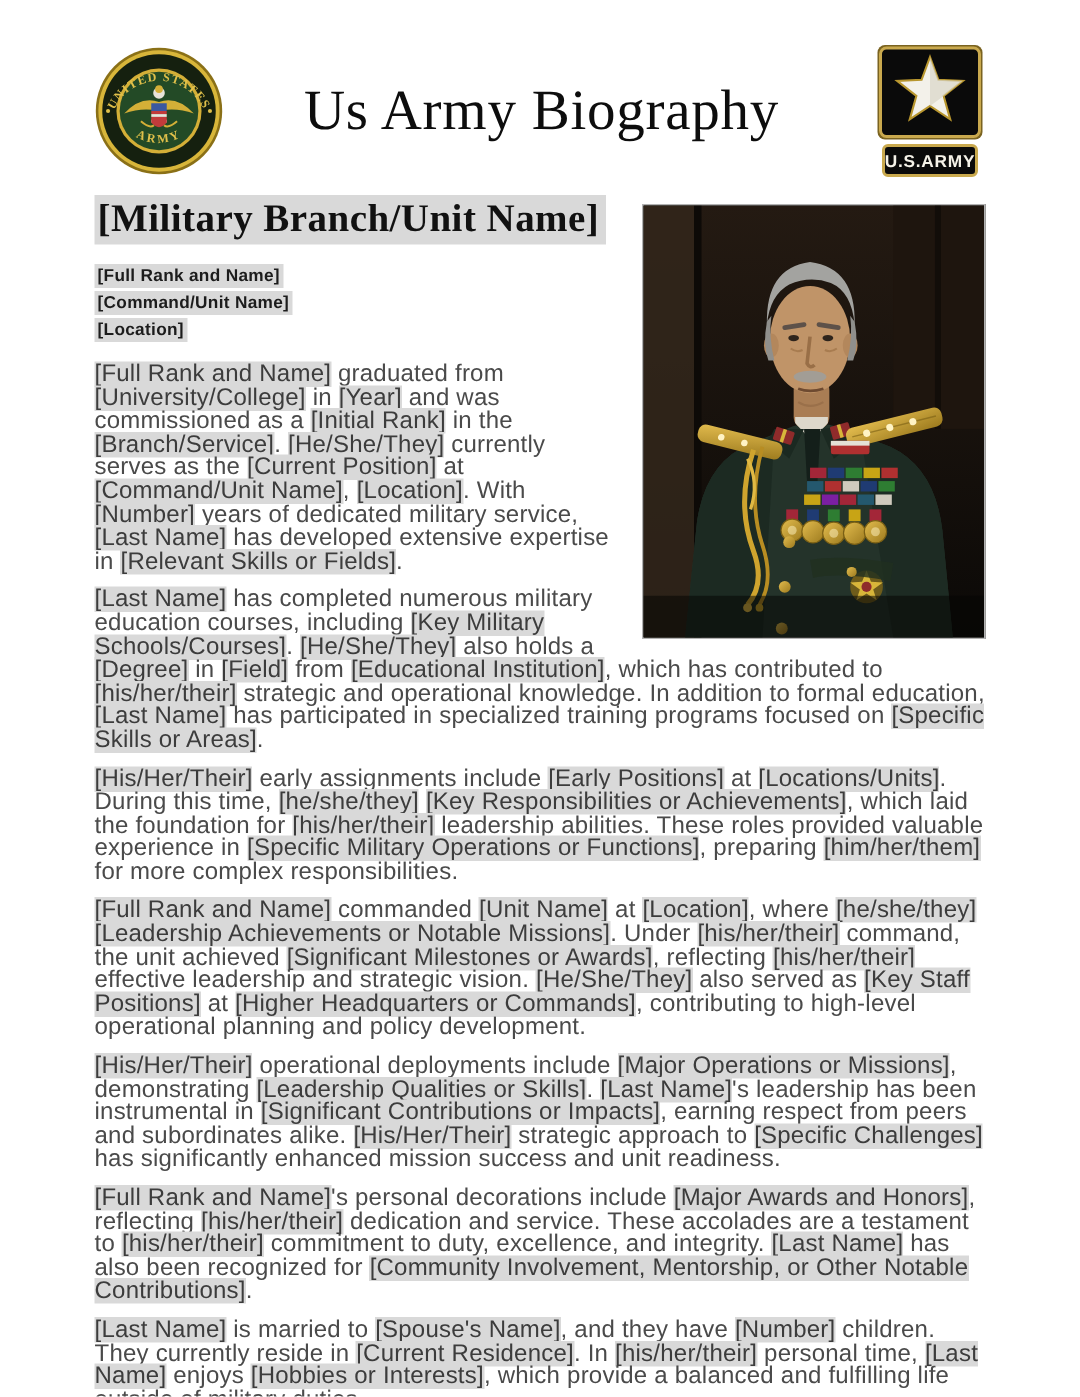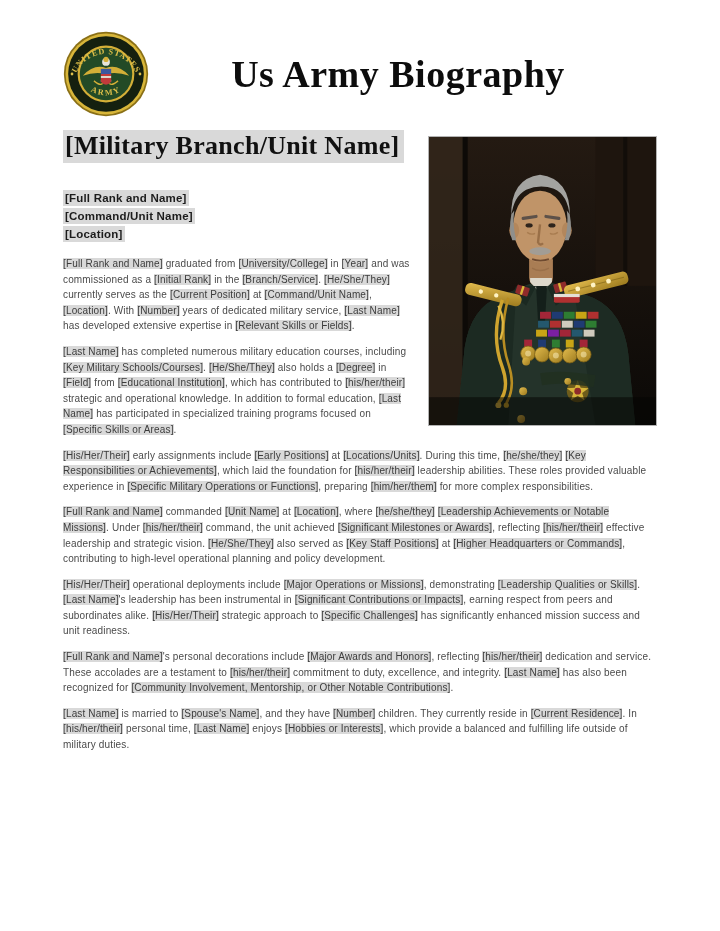--- a/index.html
+++ b/index.html
@@ -12,51 +12,51 @@
   }
   .page { width: 720px; height: 931px; background: #fff; padding: 26px 63px 0 63px; }
 
   
   .header { display: flex; align-items: center; justify-content: space-between; height: 96px; margin-bottom: 4px; }
   .seal { width: 86px; height: 86px; flex: 0 0 auto; }
   .army-logo { width: 74px; height: 92px; flex: 0 0 auto; }
   .doc-title {
     flex: 1; text-align: center;
     font-family: "Liberation Serif", serif;
-    font-weight: bold; font-size: 38px; color: #0d0d0d;
+    font-weight: normal; font-size: 38px; color: #0d0d0d;
     letter-spacing: 0.5px; padding-right: 10px;
   }
 
   
   .portrait {
     float: right; width: 229px; height: 290px;
     margin: 10px 0 12px 18px;
     border: 1px solid #b3b3b3; background: #0d0b09;
   }
   .portrait svg { display: block; width: 100%; height: 100%; }
 
   
   .unit-heading {
     display: inline-block;
     font-family: "Liberation Serif", serif;
     font-weight: bold; font-size: 26px; color: #111;
     background: #d9d9d9; padding: 1px 5px 2px 2px;
-    margin: 4px 0 24px 0; letter-spacing: 0.3px;
+    margin: 4px 0 10px 0; letter-spacing: 0.3px;
   }
   .info-block { margin: 2px 0 14px 0; }
   .info-line { line-height: 16px; margin-bottom: 1px; }
   .info-line span {
     display: inline-block; background: #d9d9d9;
     font-weight: bold; font-size: 11.5px; color: #1c1c1c;
     padding: 0 2px; letter-spacing: 0.2px;
   }
 
   
   .bio p {
-    font-size: 10px; line-height: 15.6px; letter-spacing: 0.15px;
+    font-size: 16px; line-height: 15.6px; letter-spacing: 0.15px;
     margin-bottom: 10px; color: #4a4a4a;
   }
   .bio p .hl { background: #d9d9d9; color: #3c3c3c; }
 
   .footer {
     clear: left;
     margin-top: 24px; font-size: 11px; color: #9e9e9e; letter-spacing: 0.2px;
   }
 </style>
 </head>
@@ -93,20 +93,30 @@
         <rect x="44" y="52.4" width="12" height="2.2" fill="#e8e4da"></rect>
         <rect x="44" y="54.6" width="12" height="2.4" fill="#c23b3b"></rect>
         <rect x="44" y="57" width="12" height="2" fill="#e8e4da"></rect>
         <path d="M44,59 Q50,66 56,59 L56,56 L44,56 Z" fill="#c23b3b"></path>
         <path d="M36,58 Q43,64 46,61 M64,58 Q57,64 54,61" stroke="#d4af37" stroke-width="1.6" fill="none"></path>
       </svg>
     </div>
 
     <div class="doc-title">Us Army Biography</div>
 
+    <div class="army-logo">
+      <svg viewBox="0 0 74 92">
+        <rect x="2" y="2" width="70" height="63" rx="5" fill="#7a6320"></rect>
+        <rect x="4" y="4" width="66" height="59" rx="4" fill="#0a0a0a" stroke="#c9a94e" stroke-width="2"></rect>
+        <polygon points="37,10 42.6,25.2 58.9,25.9 46.1,36 50.5,51.6 37,42.6 23.5,51.6 27.9,36 15.1,25.9 31.4,25.2" fill="#f3f1ea" stroke="#b8962e" stroke-width="1.4"></polygon>
+        <polygon points="37,10 42.6,25.2 58.9,25.9 46.1,36 37,42.6" fill="#d9d5c8" opacity="0.7"></polygon>
+        <rect x="6" y="69" width="62" height="20" rx="3" fill="#0a0a0a" stroke="#c9a94e" stroke-width="2"></rect>
+        <text x="37" y="83.5" text-anchor="middle" font-family="Liberation Sans, sans-serif" font-size="11.5" font-weight="bold" fill="#f5f2e8" letter-spacing="0.5">U.S.ARMY</text>
+      </svg>
+    </div>
   </div>
 
   <div class="bio">
 
     <div class="portrait">
       <svg viewBox="0 0 229 290" preserveAspectRatio="none">
         <defs>
           <linearGradient id="bgG" x1="0" y1="0" x2="0" y2="1">
             <stop offset="0" stop-color="#241a12"></stop>
               <stop offset="1" stop-color="#0b0907"></stop>

